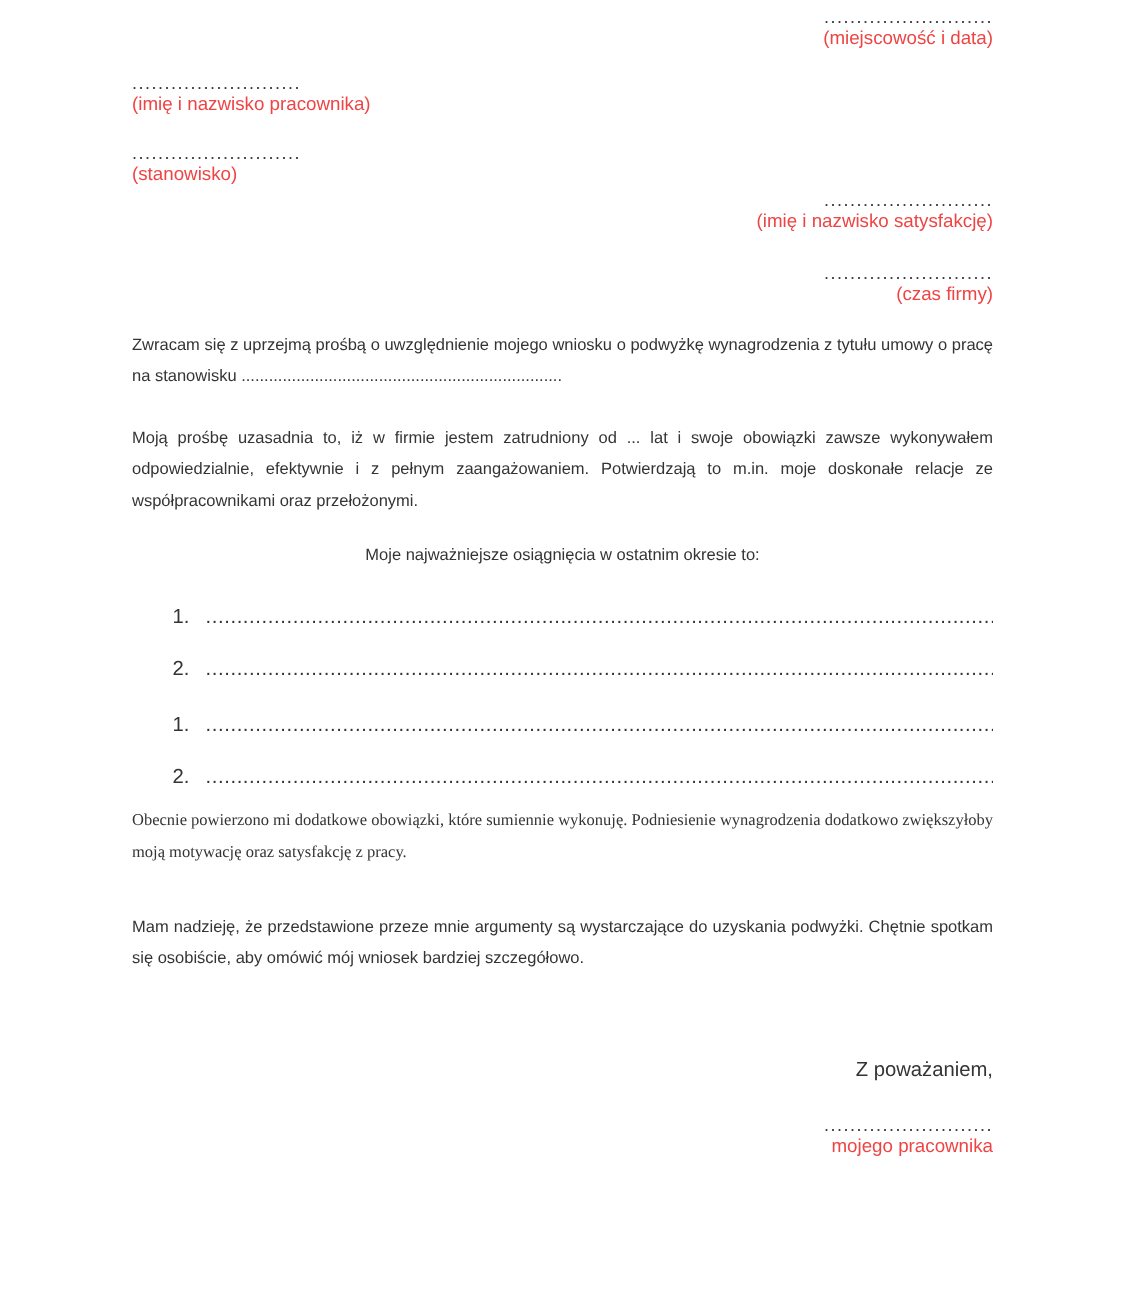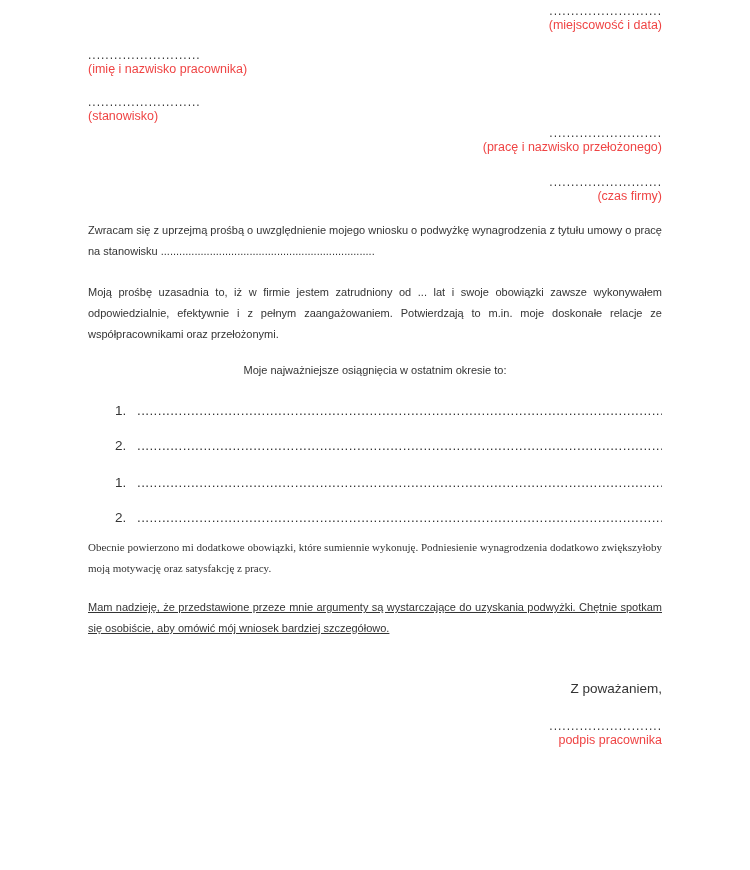--- a/index.html
+++ b/index.html
@@ -60,21 +60,21 @@
     font-size: 11px;
     line-height: 21px;
     text-align: justify;
     color: #343434;
   }
   .para.p1 { margin-top: 16px; }
   .para.p2 { margin-top: 20px; }
   .para.p3 { margin-top: 15px; text-align: center; }
   .para.p4 { margin-top: 15px; }
   .para.p5 { margin-top: 9px; font-family: Liberation Serif, serif; }
-  .para.p6 { margin-top: 18px; text-decoration: underline; }
+  .para.p6 { margin-top: 29px; }
   .num-list {
     margin-top: 19px;
     padding-left: 27px;
   }
   .num-list.second { margin-top: 16px; }
   .list-item {
     display: flex;
     align-items: baseline;
     font-size: 13.5px;
     line-height: 21px;
@@ -84,21 +84,21 @@
   .list-num {
     flex: 0 0 22px;
   }
   .list-dots {
     flex: 1 1 auto;
     overflow: hidden;
     white-space: nowrap;
     letter-spacing: 0.4px;
   }
   .closing {
-    margin-top: 39px;
+    margin-top: 52px;
     display: flex;
     flex-direction: column;
     align-items: flex-end;
     text-align: left;
   }
   .salutation {
     margin: 0;
     font-size: 13.5px;
     line-height: 21px;
     color: #343434;
@@ -120,21 +120,21 @@
     <span class="hdr-label">(imię i nazwisko pracownika)</span>
   </div>
 
   <div class="hdr-block left mt-c">
     <span class="dots">..........................</span>
     <span class="hdr-label">(stanowisko)</span>
   </div>
 
   <div class="hdr-block right mt-d">
     <span class="dots">..........................</span>
-    <span class="hdr-label">(pracę i nazwisko przełożonego)</span>
+    <span class="hdr-label">(imię i nazwisko satysfakcję)</span>
   </div>
 
   <div class="hdr-block right mt-e">
     <span class="dots">..........................</span>
     <span class="hdr-label">(czas firmy)</span>
   </div>
 
 
   <p class="para p1">Zwracam się z uprzejmą prośbą o uwzględnienie mojego wniosku o podwyżkę wynagrodzenia z tytułu umowy o pracę na stanowisku ......................................................................</p>
 
@@ -165,16 +165,16 @@
     </div>
   </div>
 
   <p class="para p5">Obecnie powierzono mi dodatkowe obowiązki, które sumiennie wykonuję. Podniesienie wynagrodzenia dodatkowo zwiększyłoby moją motywację oraz satysfakcję z pracy.</p>
 
   <p class="para p6">Mam nadzieję, że przedstawione przeze mnie argumenty są wystarczające do uzyskania podwyżki. Chętnie spotkam się osobiście, aby omówić mój wniosek bardziej szczegółowo.</p>
 
   <div class="closing">
     <p class="salutation">Z poważaniem,</p>
     <span class="dots">..........................</span>
-    <span class="hdr-label">podpis pracownika</span>
+    <span class="hdr-label">mojego pracownika</span>
   </div>
 
 </div>
 
 </body></html>

